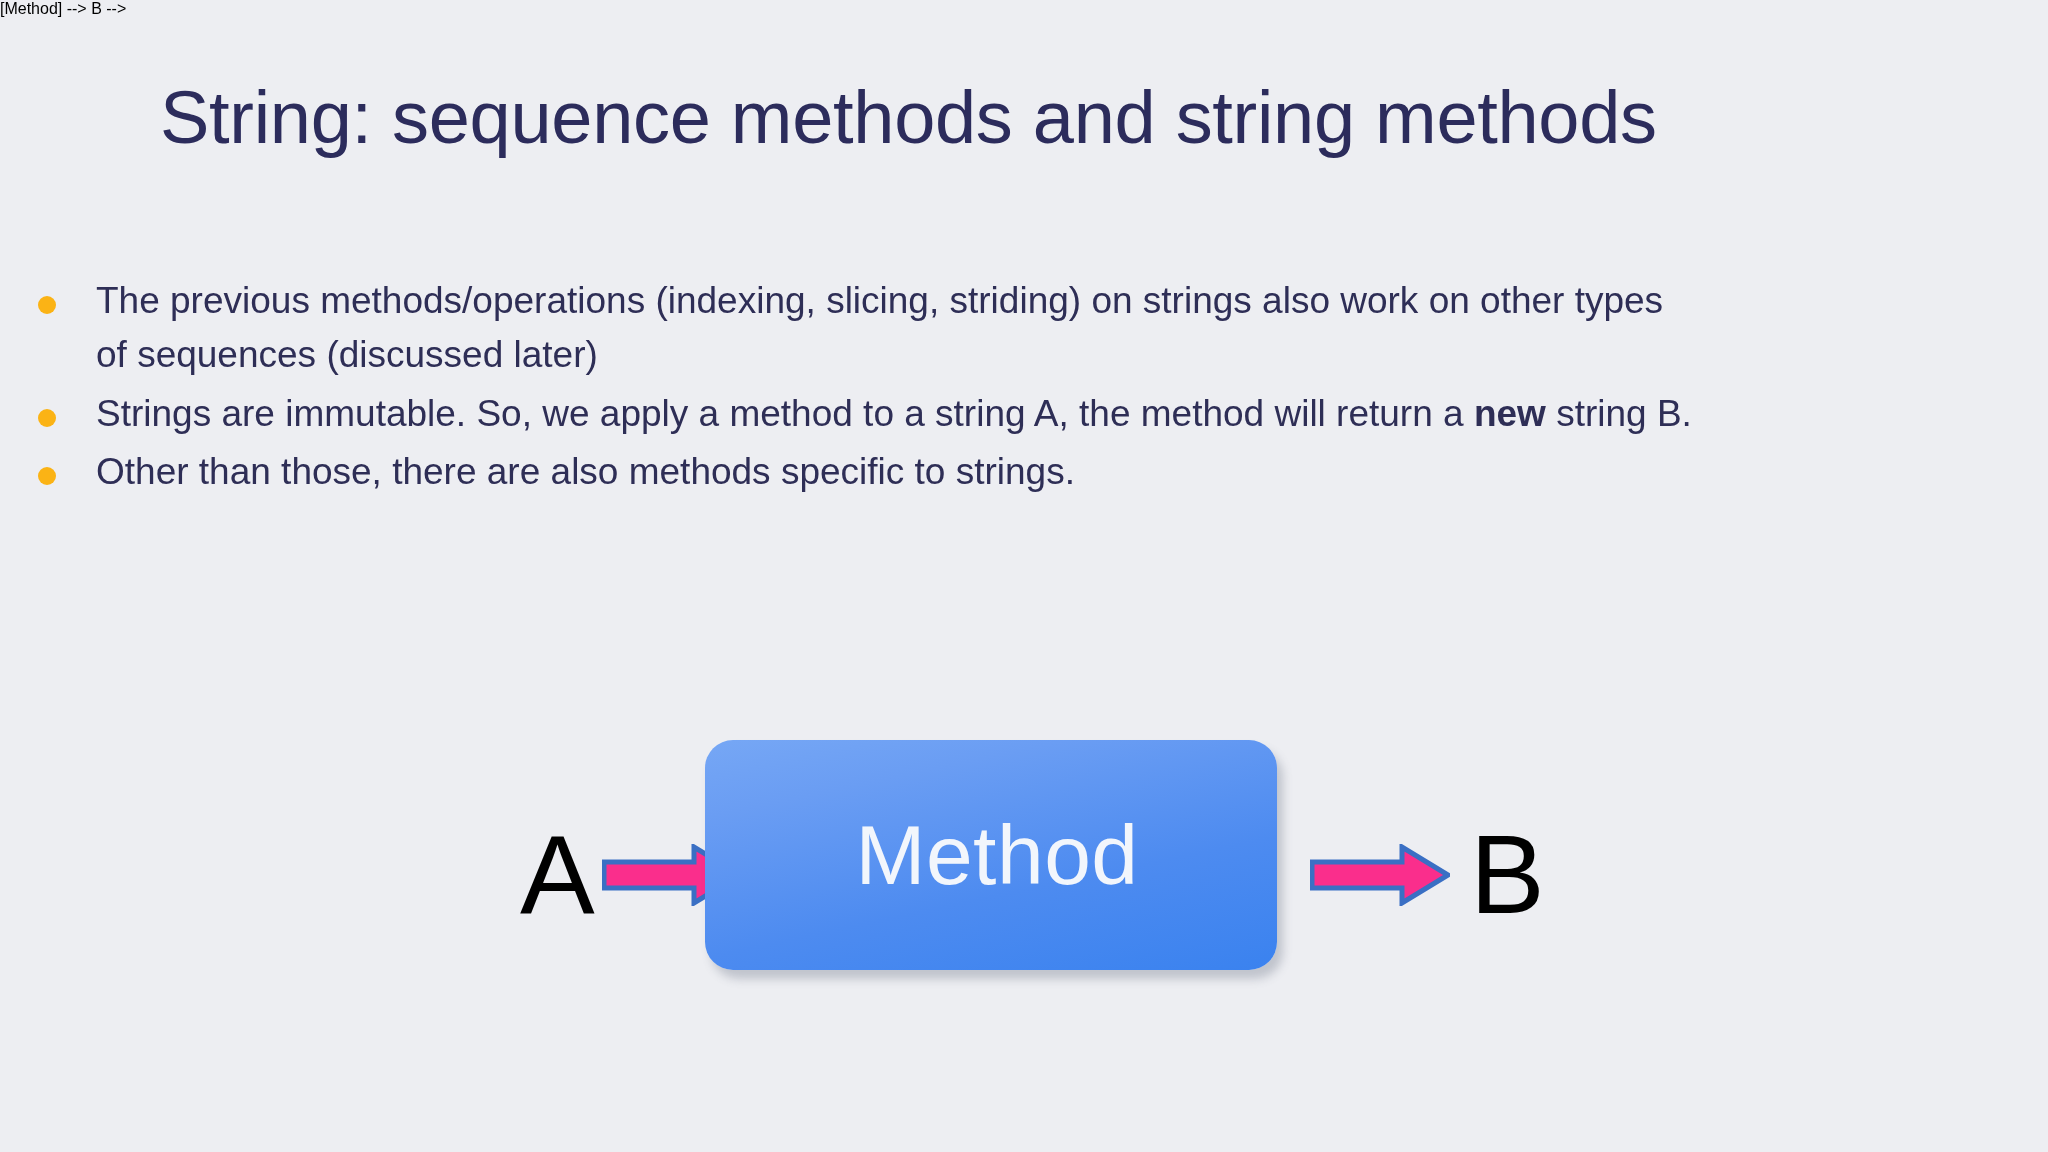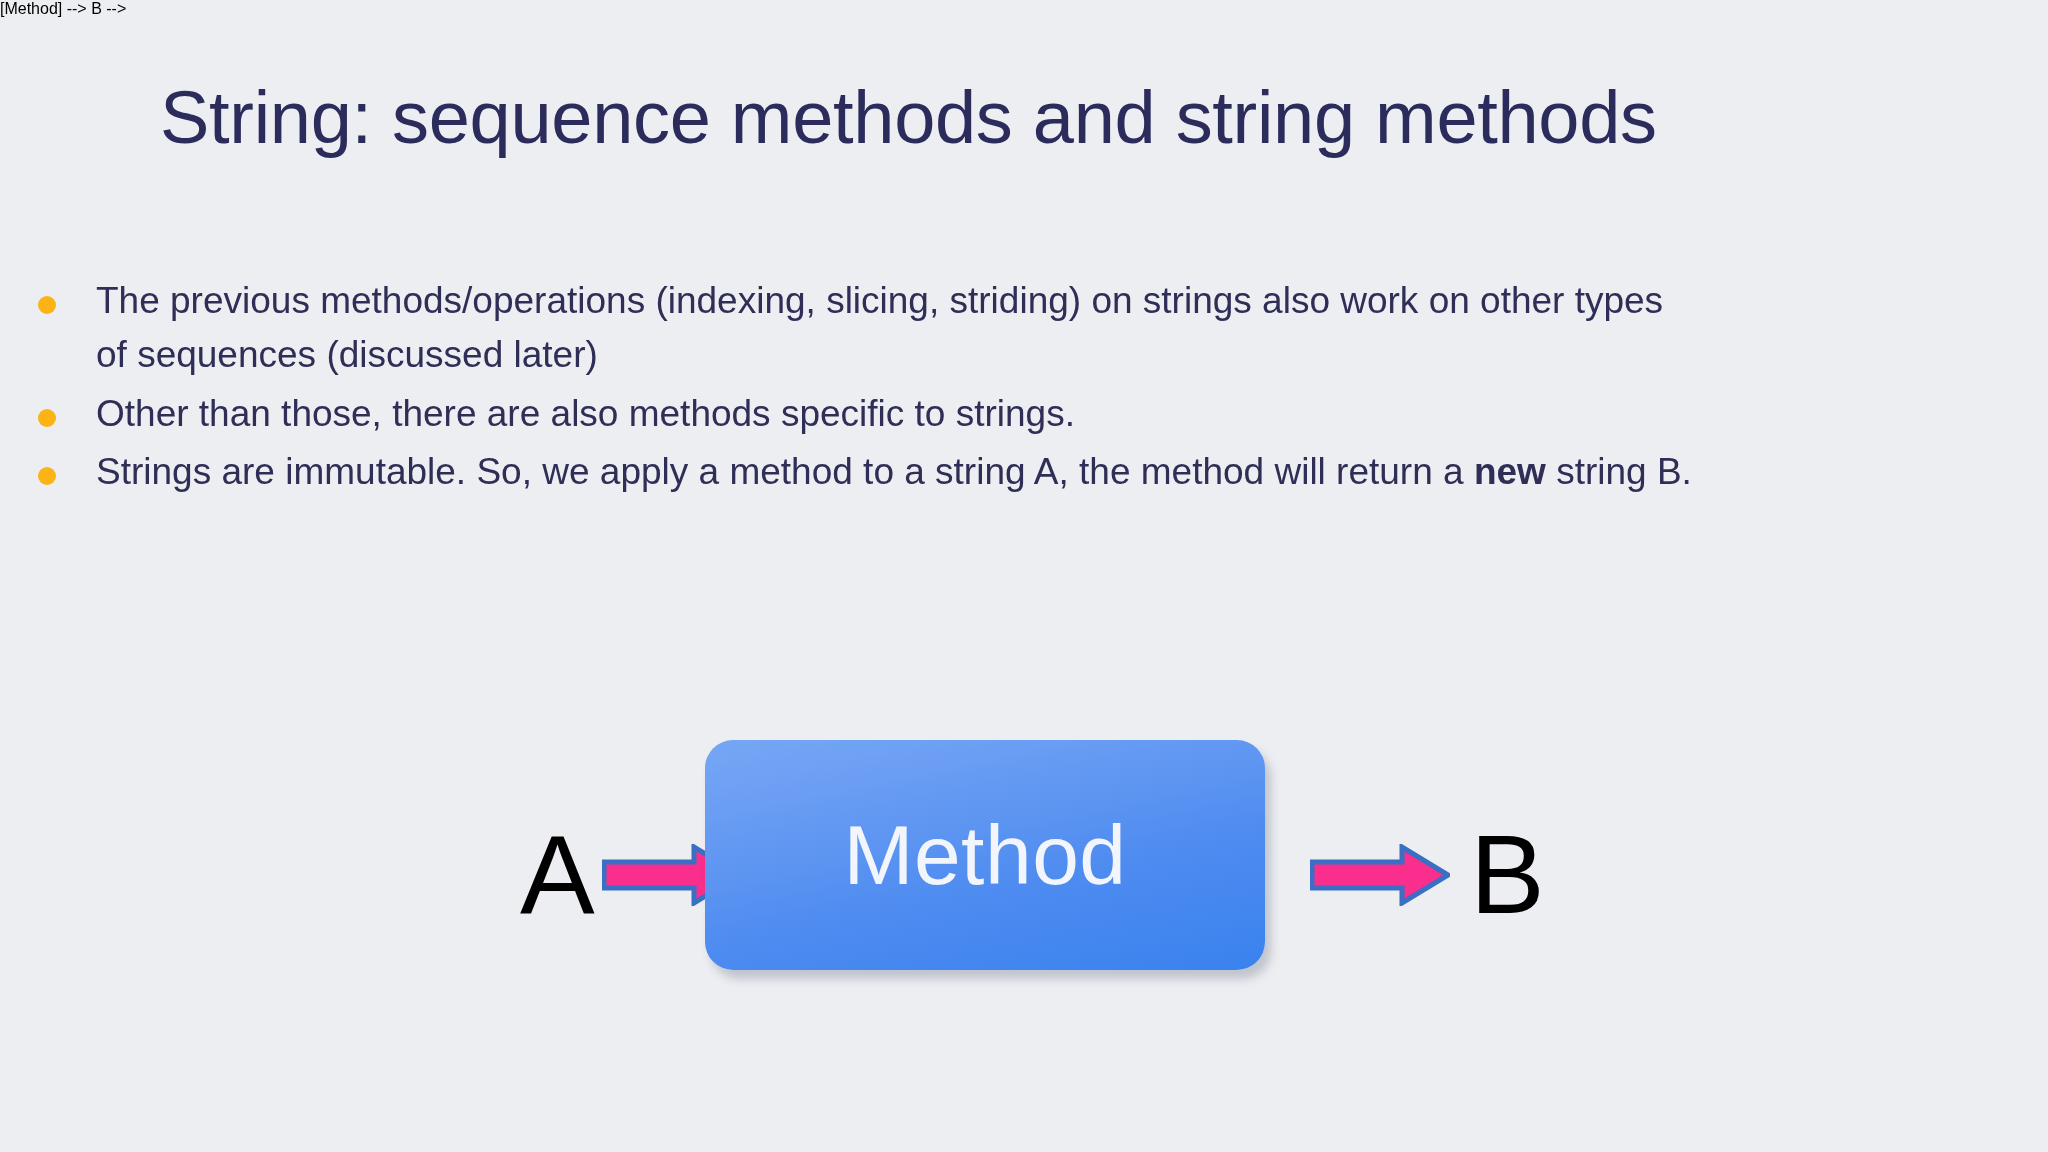--- a/index.html
+++ b/index.html
@@ -114,20 +114,21 @@
     left: 185px;
     top: 0px;
     width: 560px;
     height: 230px;
     border-radius: 28px;
     background: linear-gradient(168deg, #76a7f5 0%, #6a9df3 22%, #4d8bf0 62%, #3a82ef 100%);
     box-shadow: 6px 9px 10px rgba(90, 100, 120, 0.30);
     display: flex;
     align-items: center;
     justify-content: center;
+    padding-left: 12px;
   }
   .method-label {
     font-size: 84px;
     line-height: 1;
     color: #f2f6fc;
     font-weight: 400;
     letter-spacing: 0.5px;
     font-family: "Liberation Sans", sans-serif;
   }
 </style>
@@ -142,26 +143,26 @@
   
   <div class="bullet-list">
 
     <div class="bullet-item">
       <span class="bullet-dot"></span>
       <span class="bullet-text">The previous methods/operations (indexing, slicing, striding) on strings also work on other types of sequences (discussed later)</span>
     </div>
 
     <div class="bullet-item">
       <span class="bullet-dot"></span>
-      <span class="bullet-text">Other than those, there are also methods specific to strings.</span>
+      <span class="bullet-text"><span>Strings are immutable. So, we apply a method to a string A, the method will return a </span><b>new</b><span> string B.</span></span>
     </div>
 
     <div class="bullet-item">
       <span class="bullet-dot"></span>
-      <span class="bullet-text"><span>Strings are immutable. So, we apply a method to a string A, the method will return a </span><b>new</b><span> string B.</span></span>
+      <span class="bullet-text">Other than those, there are also methods specific to strings.</span>
     </div>
 
   </div>
 
    [Method] --&gt; B --&gt;
   <div class="diagram">
 
     <div class="label-a">A</div>
 
     <div class="arrow-left">

